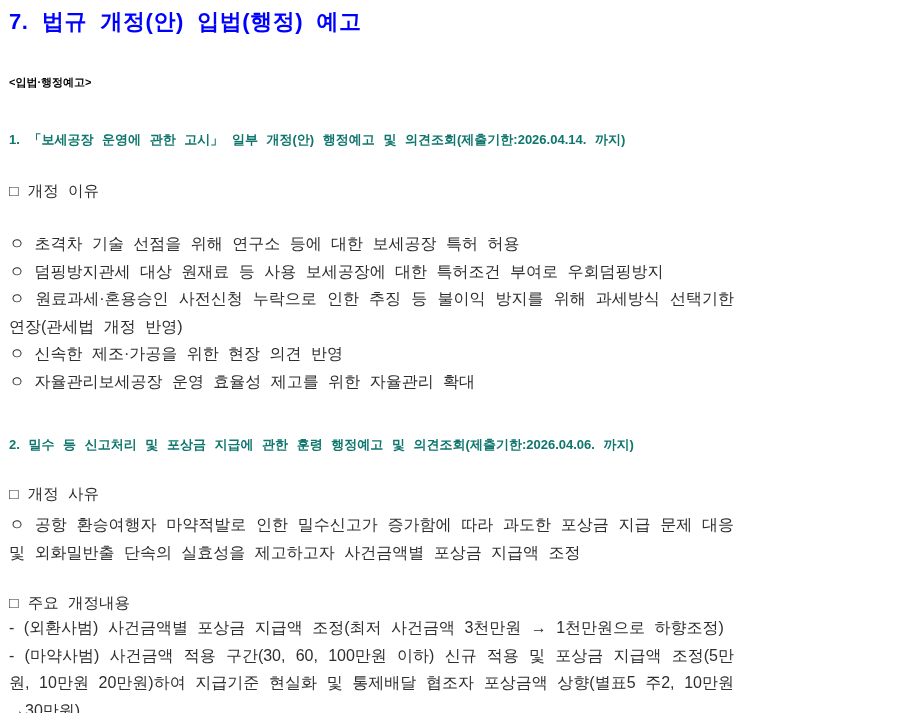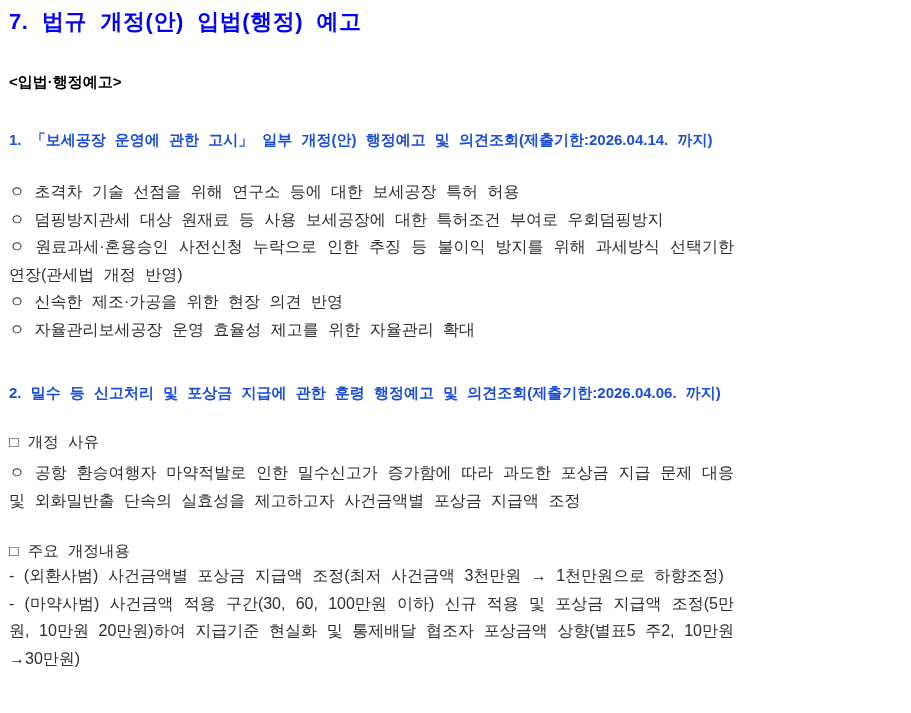--- a/index.html
+++ b/index.html
@@ -25,28 +25,28 @@
     font-weight: bold;
     font-size: 22px;
     line-height: 28px;
     word-spacing: 7px;
     letter-spacing: 0.5px;
   }
   .notice {
     margin-top: 36px;
     color: #000000;
     font-weight: bold;
-    font-size: 15px;
+    font-size: 11px;
     line-height: 20px;
   }
   .sec-heading {
     margin-top: 38px;
-    color: #1d4ed8;
+    color: #0f766e;
     font-weight: bold;
-    font-size: 15px;
+    font-size: 13px;
     line-height: 20px;
     word-spacing: 5px;
   }
   .sec-heading.second {
     margin-top: 40px;
   }
   .label {
     margin-top: 30px;
     font-size: 15.5px;
     line-height: 22px;
@@ -79,20 +79,21 @@
 <body>
 
 <div class="doc">
 
   <div class="title">7. 법규 개정(안) 입법(행정) 예고</div>
 
   <div class="notice">&lt;입법·행정예고&gt;</div>
 
   <div class="sec-heading">1. 「보세공장 운영에 관한 고시」 일부 개정(안) 행정예고 및 의견조회(제출기한:2026.04.14. 까지)</div>
 
+  <div class="label">□ 개정 이유</div>
 
   <div class="bullet-group">
     <div class="para">ㅇ 초격차 기술 선점을 위해 연구소 등에 대한 보세공장 특허 허용</div>
     <div class="para">ㅇ 덤핑방지관세 대상 원재료 등 사용 보세공장에 대한 특허조건 부여로 우회덤핑방지</div>
     <div class="para">ㅇ 원료과세·혼용승인 사전신청 누락으로 인한 추징 등 불이익 방지를 위해 과세방식 선택기한 연장(관세법 개정 반영)</div>
     <div class="para">ㅇ 신속한 제조·가공을 위한 현장 의견 반영</div>
     <div class="para">ㅇ 자율관리보세공장 운영 효율성 제고를 위한 자율관리 확대</div>
   </div>
 
   <div class="sec-heading second">2. 밀수 등 신고처리 및 포상금 지급에 관한 훈령 행정예고 및 의견조회(제출기한:2026.04.06. 까지)</div>

